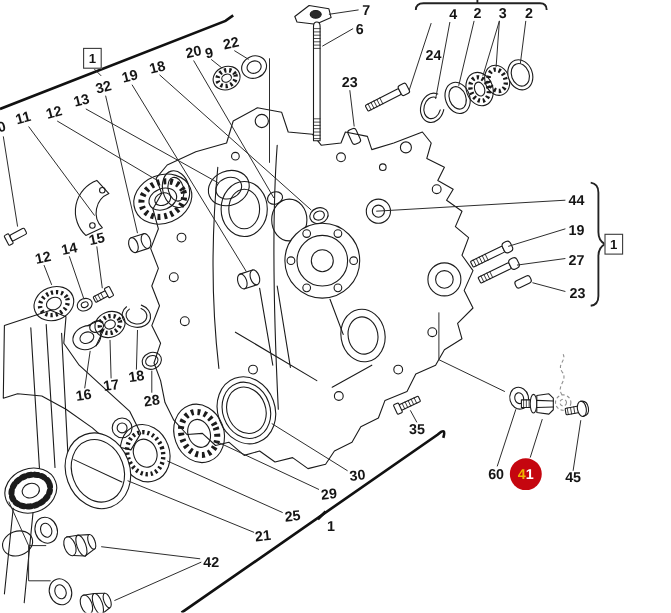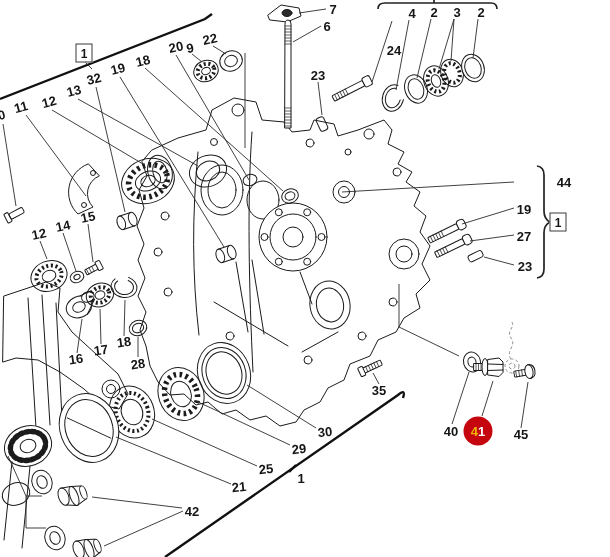--- a/index.html
+++ b/index.html
@@ -331,39 +331,39 @@
       <span class="callout" style="left: 190px; top: 48px; transform: translate(-50%, -50%) rotate(-12deg);">9</span>
       <span class="callout" style="left: 210px; top: 39px; transform: translate(-50%, -50%) rotate(-12deg);">22</span>
       <span class="callout" style="left: 333px; top: 9px; transform: translate(-50%, -50%) rotate(0deg);">7</span>
       <span class="callout" style="left: 327px; top: 26px; transform: translate(-50%, -50%) rotate(0deg);">6</span>
       <span class="callout" style="left: 318px; top: 75px; transform: translate(-50%, -50%) rotate(0deg);">23</span>
       <span class="callout" style="left: 394px; top: 14px; transform: translate(-50%, -50%) rotate(0deg); margin-top: 36px;">24</span>
       <span class="callout" style="left: 412px; top: 13px; transform: translate(-50%, -50%) rotate(0deg);">4</span>
       <span class="callout" style="left: 434px; top: 12px; transform: translate(-50%, -50%) rotate(0deg);">2</span>
       <span class="callout" style="left: 457px; top: 12px; transform: translate(-50%, -50%) rotate(0deg);">3</span>
       <span class="callout" style="left: 481px; top: 12px; transform: translate(-50%, -50%) rotate(0deg);">2</span>
-      <span class="callout" style="left: 524px; top: 182px; transform: translate(-50%, -50%) rotate(0deg); margin-left: 40px;">44</span>
+      <span class="callout" style="left: 524px; top: 182px; transform: translate(-50%, -50%) rotate(0deg);">44</span>
       <span class="callout" style="left: 524px; top: 209px; transform: translate(-50%, -50%) rotate(0deg);">19</span>
       <span class="callout" style="left: 524px; top: 236px; transform: translate(-50%, -50%) rotate(0deg);">27</span>
       <span class="callout" style="left: 525px; top: 266px; transform: translate(-50%, -50%) rotate(0deg);">23</span>
       <span class="callout" style="left: 39px; top: 234px; transform: translate(-50%, -50%) rotate(-12deg);">12</span>
       <span class="callout" style="left: 63px; top: 226px; transform: translate(-50%, -50%) rotate(-12deg);">14</span>
       <span class="callout" style="left: 88px; top: 217px; transform: translate(-50%, -50%) rotate(-12deg);">15</span>
       <span class="callout" style="left: 76px; top: 359px; transform: translate(-50%, -50%) rotate(-8deg);">16</span>
       <span class="callout" style="left: 101px; top: 350px; transform: translate(-50%, -50%) rotate(-8deg);">17</span>
       <span class="callout" style="left: 124px; top: 342px; transform: translate(-50%, -50%) rotate(-8deg);">18</span>
       <span class="callout" style="left: 138px; top: 364px; transform: translate(-50%, -50%) rotate(-8deg);">28</span>
       <span class="callout" style="left: 239px; top: 487px; transform: translate(-50%, -50%) rotate(-6deg);">21</span>
       <span class="callout" style="left: 266px; top: 469px; transform: translate(-50%, -50%) rotate(-6deg);">25</span>
       <span class="callout" style="left: 299px; top: 449px; transform: translate(-50%, -50%) rotate(-6deg);">29</span>
       <span class="callout" style="left: 325px; top: 432px; transform: translate(-50%, -50%) rotate(-6deg);">30</span>
       <span class="callout" style="left: 379px; top: 390px; transform: translate(-50%, -50%) rotate(0deg);">35</span>
       <span class="callout" style="left: 301px; top: 478px; transform: translate(-50%, -50%) rotate(0deg);">1</span>
       <span class="callout" style="left: 192px; top: 511px; transform: translate(-50%, -50%) rotate(0deg);">42</span>
-      <span class="callout" style="left: 451px; top: 431px; transform: translate(-50%, -50%) rotate(0deg);">40</span>
+      <span class="callout" style="left: 451px; top: 431px; transform: translate(-50%, -50%) rotate(0deg);">60</span>
       <span class="callout" style="left: 521px; top: 434px; transform: translate(-50%, -50%) rotate(0deg);">45</span>
     </div>
 
 <div class="pbox" style="left:84px;top:53px">
   <span>1</span>
 </div>
 <div class="pbox" style="left:558px;top:222px">
   <span>1</span>
 </div>
 

